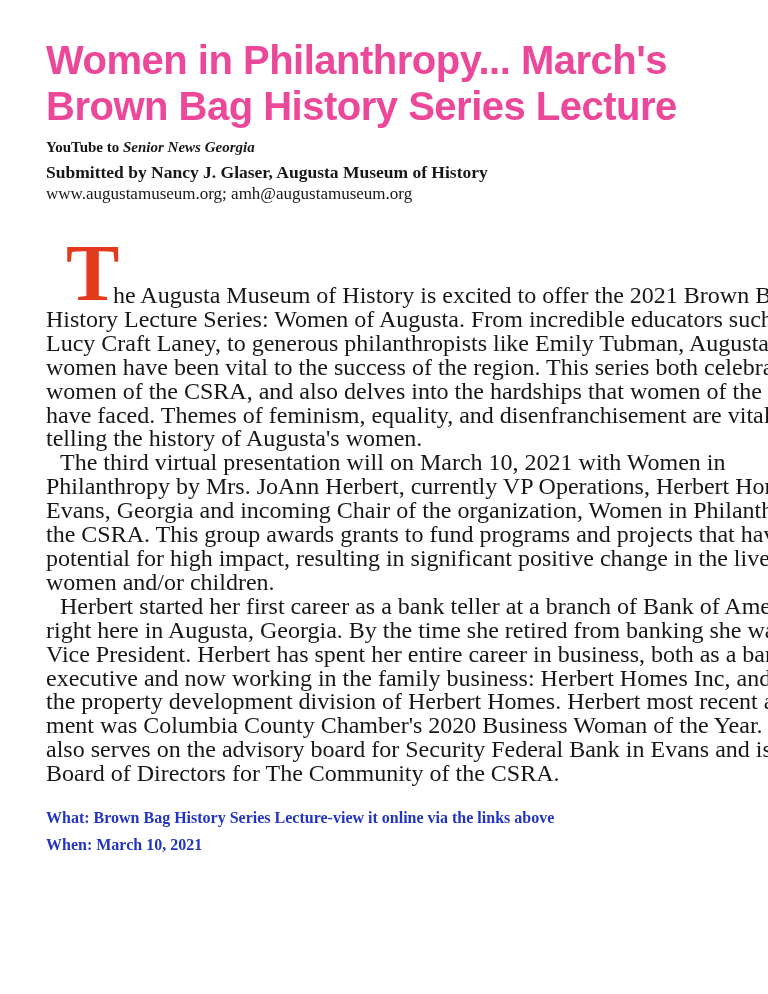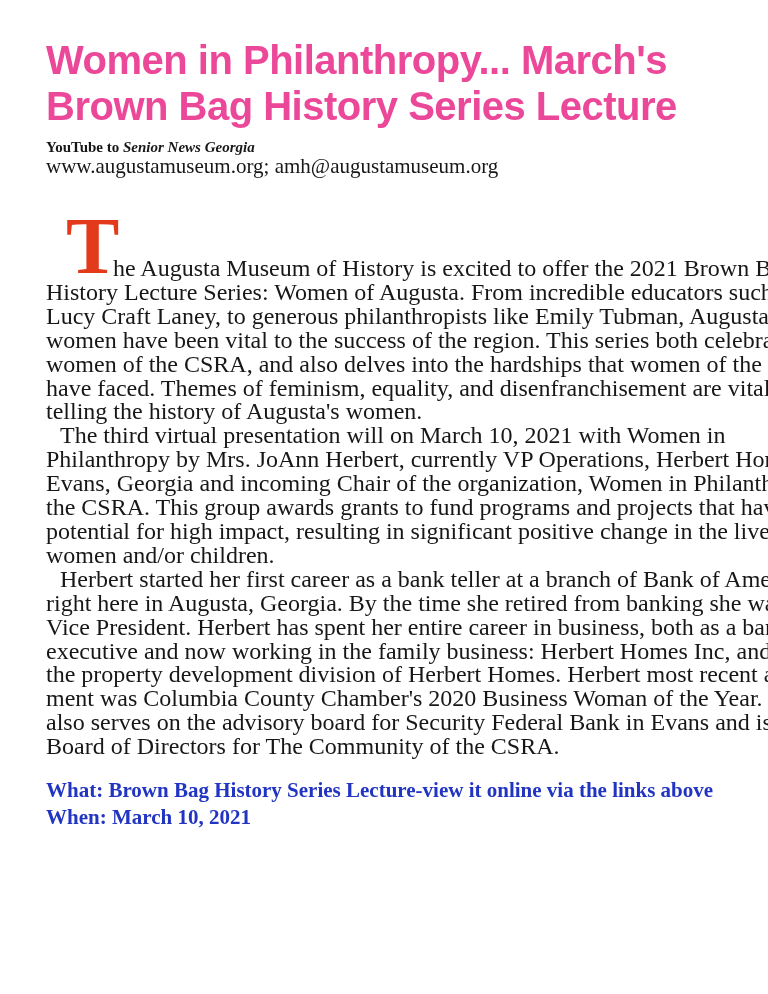--- a/index.html
+++ b/index.html
@@ -33,21 +33,21 @@
   }
   .special .pub { font-style: italic; }
   .submitted {
     margin: 6px 0 0 46px;
     font-size: 17.5px;
     line-height: 21px;
     font-weight: bold;
   }
   .contact {
     margin: 0 0 0 46px;
-    font-size: 21px;
+    font-size: 17px;
     line-height: 21px;
   }
   .article {
     position: relative;
     margin: 80px 0 0 46px;
     width: 716px;
   }
   .para {
     margin: 0;
     font-size: 24px;
@@ -60,37 +60,38 @@
     position: absolute;
     left: 20px;
     top: -51px;
     font-size: 80px;
     line-height: 80px;
     font-weight: bold;
     color: #E43A1C;
   }
   .event-details {
     margin: 18px 0 5px 46px;
-    font-size: 21px;
+    font-size: 16px;
     line-height: 27px;
     font-weight: bold;
     color: #2135C2;
     white-space: pre;
   }
 </style>
 </head>
 <body>
 
 <div class="page">
 
   <h1 class="headline">Women in Philanthropy... March's
 Brown Bag History Series Lecture</h1>
 
   <p class="special"><span>YouTube to </span><span class="pub">Senior News Georgia</span></p>
 
+  <p class="submitted">Submitted by Nancy J. Glaser, Augusta Museum of History</p>
 
   <p class="contact">www.augustamuseum.org; amh@augustamuseum.org</p>
 
   <div class="article">
     <span class="dropcap">T</span>
     <p class="para p-first">he Augusta Museum of History is excited to offer the 2021 Brown Bag
 History Lecture Series: Women of Augusta. From incredible educators such as
 Lucy Craft Laney, to generous philanthropists like Emily Tubman, Augusta's
 women have been vital to the success of the region. This series both celebrates
 women of the CSRA, and also delves into the hardships that women of the region

